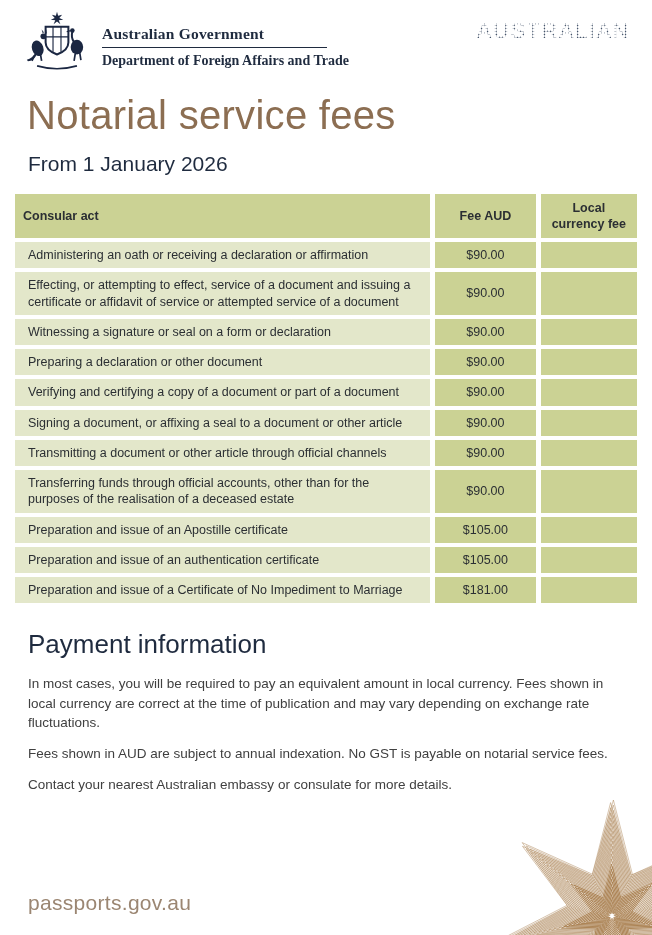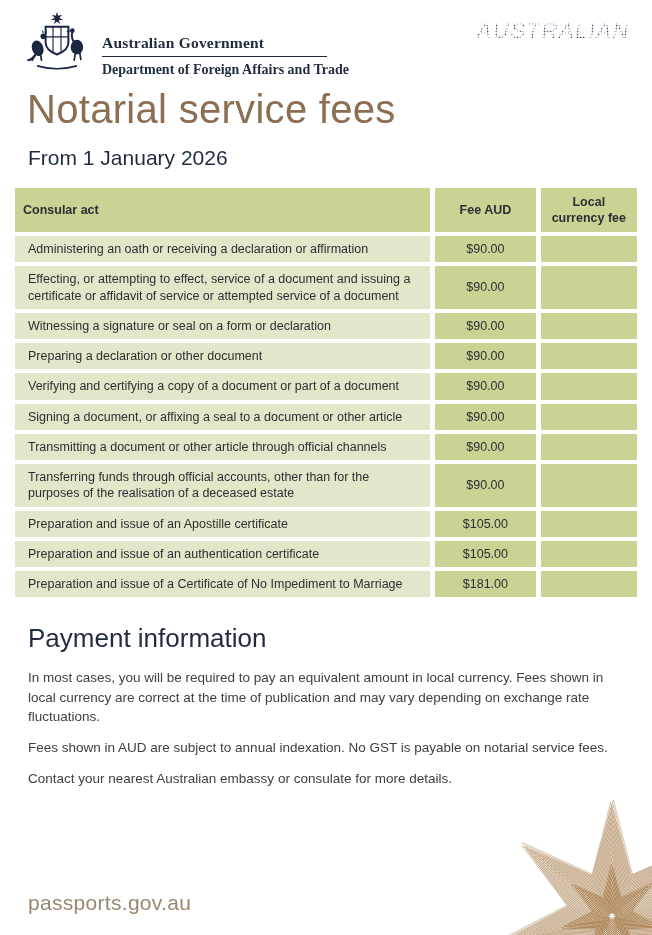--- a/index.html
+++ b/index.html
@@ -15,21 +15,21 @@
     color: var(--text, #2e3338);
   }
 
   
   .header {
     display: flex;
     justify-content: space-between;
     align-items: flex-start;
     padding: 10px 22px 0 20px;
   }
-  .crest-block { display: flex; align-items: flex-end; gap: 8px; }
+  .crest-block { display: flex; align-items: center; gap: 8px; }
   .crest-svg { width: 74px; height: 64px; flex: 0 0 auto; }
   .crest-text { padding-top: 6px; }
   .gov-name {
     font-family: "Liberation Serif", serif;
     font-weight: bold;
     font-size: 15.5px;
     color: var(--navy, #1f2b3f);
     letter-spacing: 0.2px;
   }
   .crest-rule {
@@ -46,36 +46,35 @@
   }
 
   .apo {
     text-align: right;
     padding-top: 8px;
     font-size: 22px;
     line-height: 26px;
     letter-spacing: 1.5px;
     color: var(--apo_gray, #6a7683);
     font-weight: 400;
-    font-style: italic;
   }
   @supports ((-webkit-background-clip: text) or (background-clip: text)) {
     .apo div {
       background-image: radial-gradient(circle, var(--apo_gray, #45546a) 0.9px, rgba(0,0,0,0) 1.05px);
       background-size: 3px 3px;
       -webkit-background-clip: text;
       background-clip: text;
       -webkit-text-fill-color: transparent;
       color: transparent;
     }
   }
 
   
   .doc-title {
-    margin: 9px 0 0 27px;
+    margin: 15px 0 0 27px;
     font-size: 40px;
     font-weight: 400;
     color: var(--accent_brown, #8c6e52);
     letter-spacing: 0.3px;
   }
   .doc-subtitle {
     margin: 14px 0 0 28px;
     font-size: 21px;
     font-weight: 400;
     color: var(--navy, #1f2b3f);

